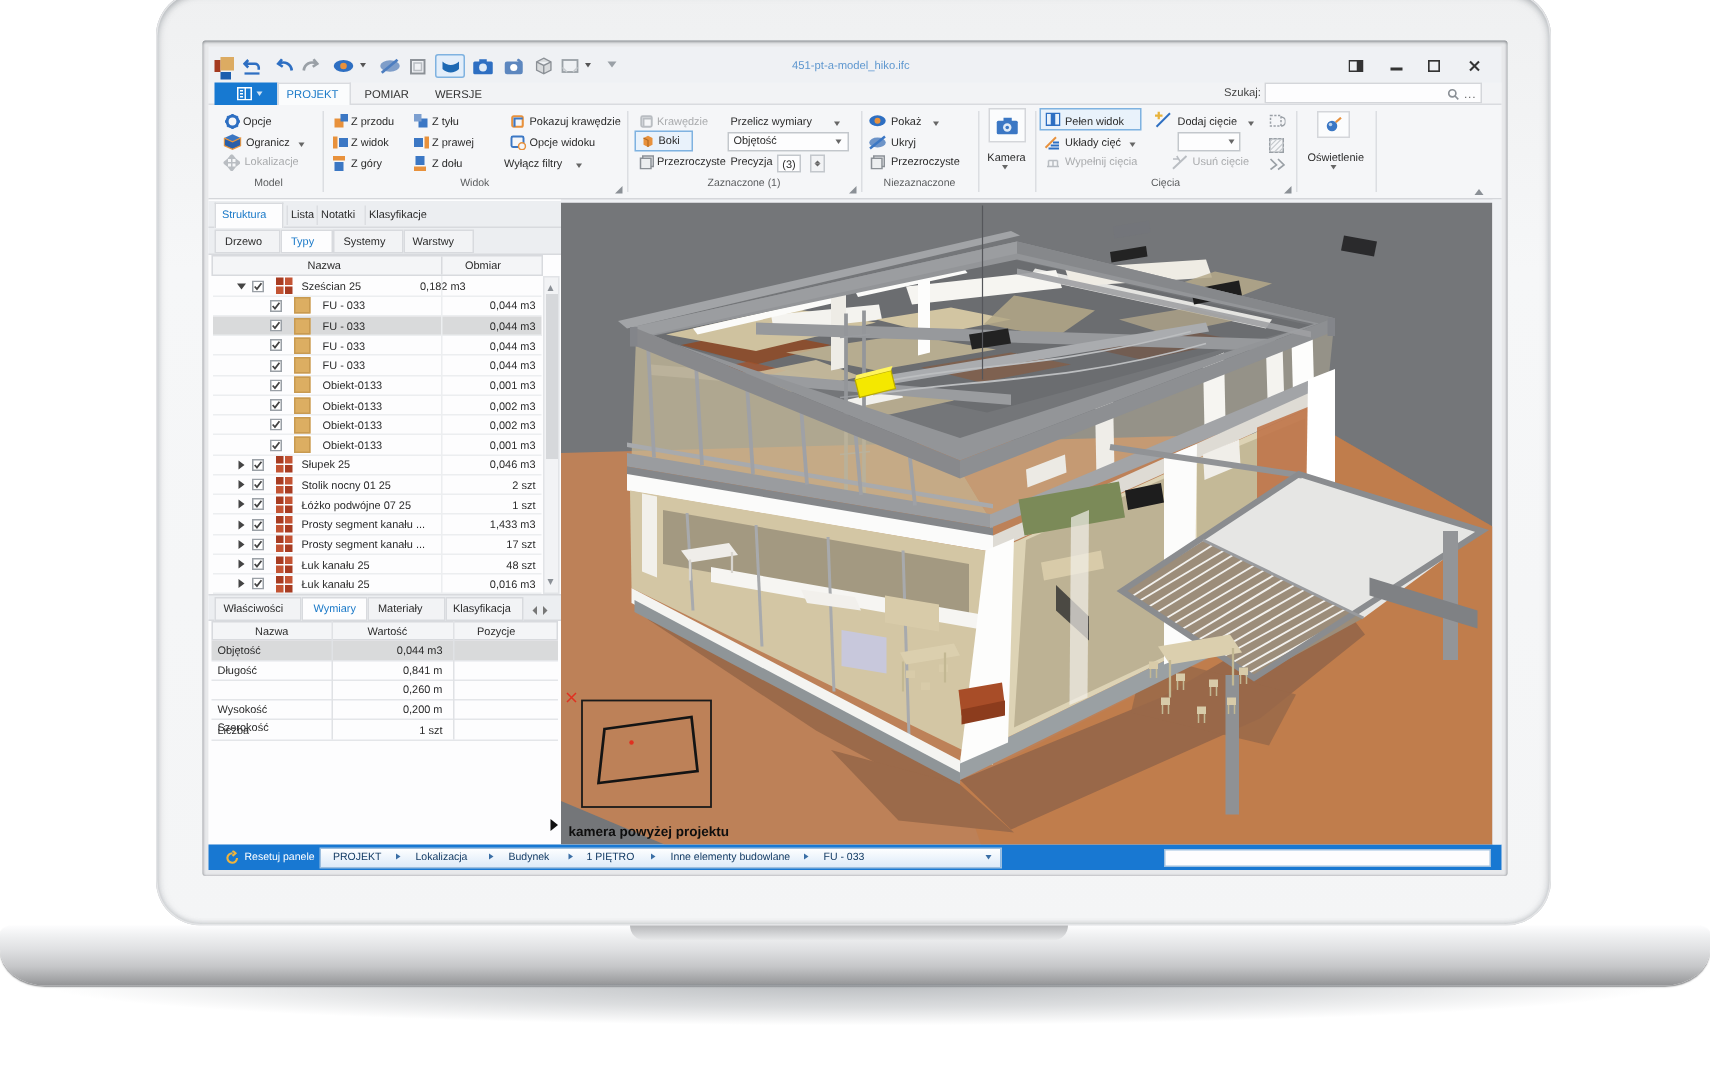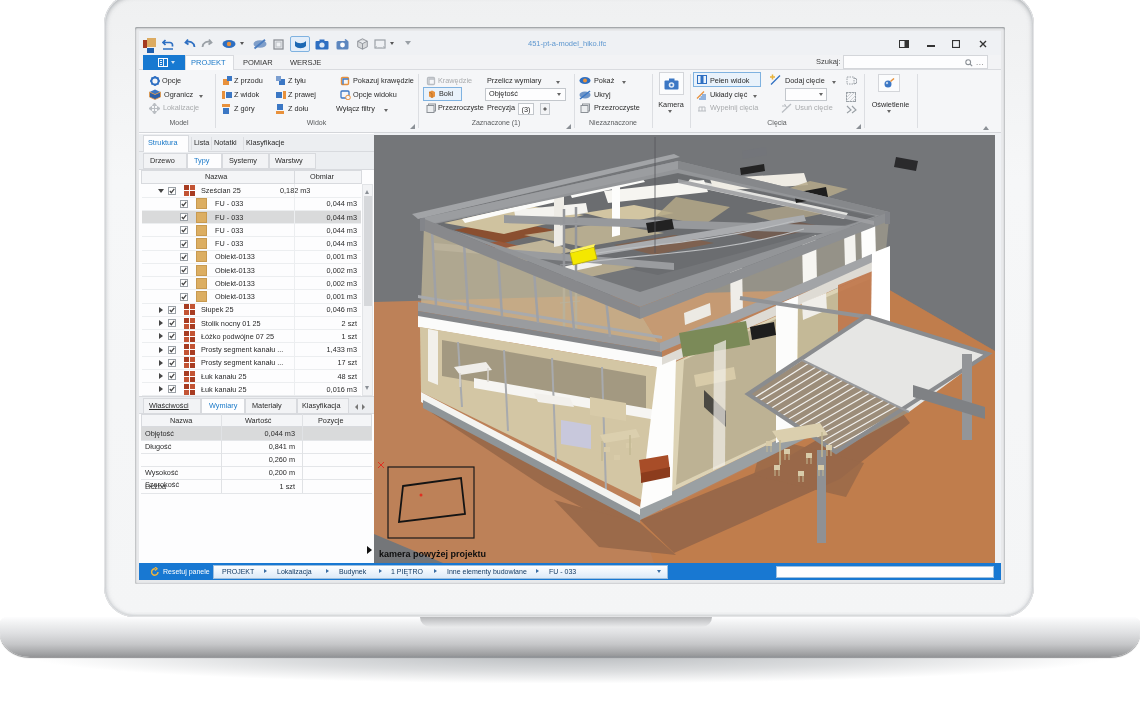--- a/index.html
+++ b/index.html
@@ -493,21 +493,21 @@
 <div class="abs" style="left:362px;top:184px;width:11px;height:212px;background:#f2f3f5;border:1px solid #e2e4e7;"></div>
 <div class="abs" style="left:365px;top:188px;width:0;height:0;border:2.8px solid transparent;border-bottom:4px solid #8b9096;"></div>
 <div class="abs" style="left:365px;top:386px;width:0;height:0;border:2.8px solid transparent;border-top:4px solid #8b9096;"></div>
 <div class="abs" style="left:363.5px;top:196px;width:8px;height:110px;background:#d6d8db;"></div>
 <div class="abs" style="left:139px;top:396px;width:235px;height:18px;background:#eceef1;border-top:1px solid #d8dade;border-bottom:1px solid #d8dade;"></div>
 <div class="abs" style="left:143px;top:398px;width:58px;height:16px;background:#f2f3f5;border:1px solid #d8dade;"></div>
 <div class="abs" style="left:201px;top:398px;width:44px;height:16px;background:#f2f3f5;border:1px solid #d8dade;"></div>
 <div class="abs" style="left:245px;top:398px;width:52px;height:16px;background:#f2f3f5;border:1px solid #d8dade;"></div>
 <div class="abs" style="left:297px;top:398px;width:52px;height:16px;background:#f2f3f5;border:1px solid #d8dade;"></div>
 <div class="abs" style="left:201px;top:398px;width:44px;height:16px;background:#fdfdfe;border:1px solid #d8dade;"></div>
-<div class="abs" style="left:149px;top:401.5px;text-decoration:underline;">Właściwości</div>
+<div class="abs" style="left:149px;top:401.5px;">Właściwości</div>
 <div class="abs blue" style="left:209px;top:401.5px;">Wymiary</div>
 <div class="abs" style="left:252px;top:401.5px;">Materiały</div>
 <div class="abs" style="left:302px;top:401.5px;">Klasyfikacja</div>
 <div class="abs" style="left:352px;top:404px;width:0;height:0;border:3px solid transparent;border-right:3.5px solid #777;"></div>
 <div class="abs" style="left:362px;top:404px;width:0;height:0;border:3px solid transparent;border-left:3.5px solid #777;"></div>
 <div class="abs" style="left:141px;top:414px;width:231px;height:13px;background:#f4f5f7;border:1px solid #d8dade;"></div>
 <div class="abs" style="left:170px;top:416.5px;">Nazwa</div>
 <div class="abs" style="left:245px;top:416.5px;">Wartość</div>
 <div class="abs" style="left:318px;top:416.5px;">Pozycje</div>
 <div class="abs" style="left:141px;top:427.0px;width:231px;height:13.2px;background:#d9dadb;"></div>

